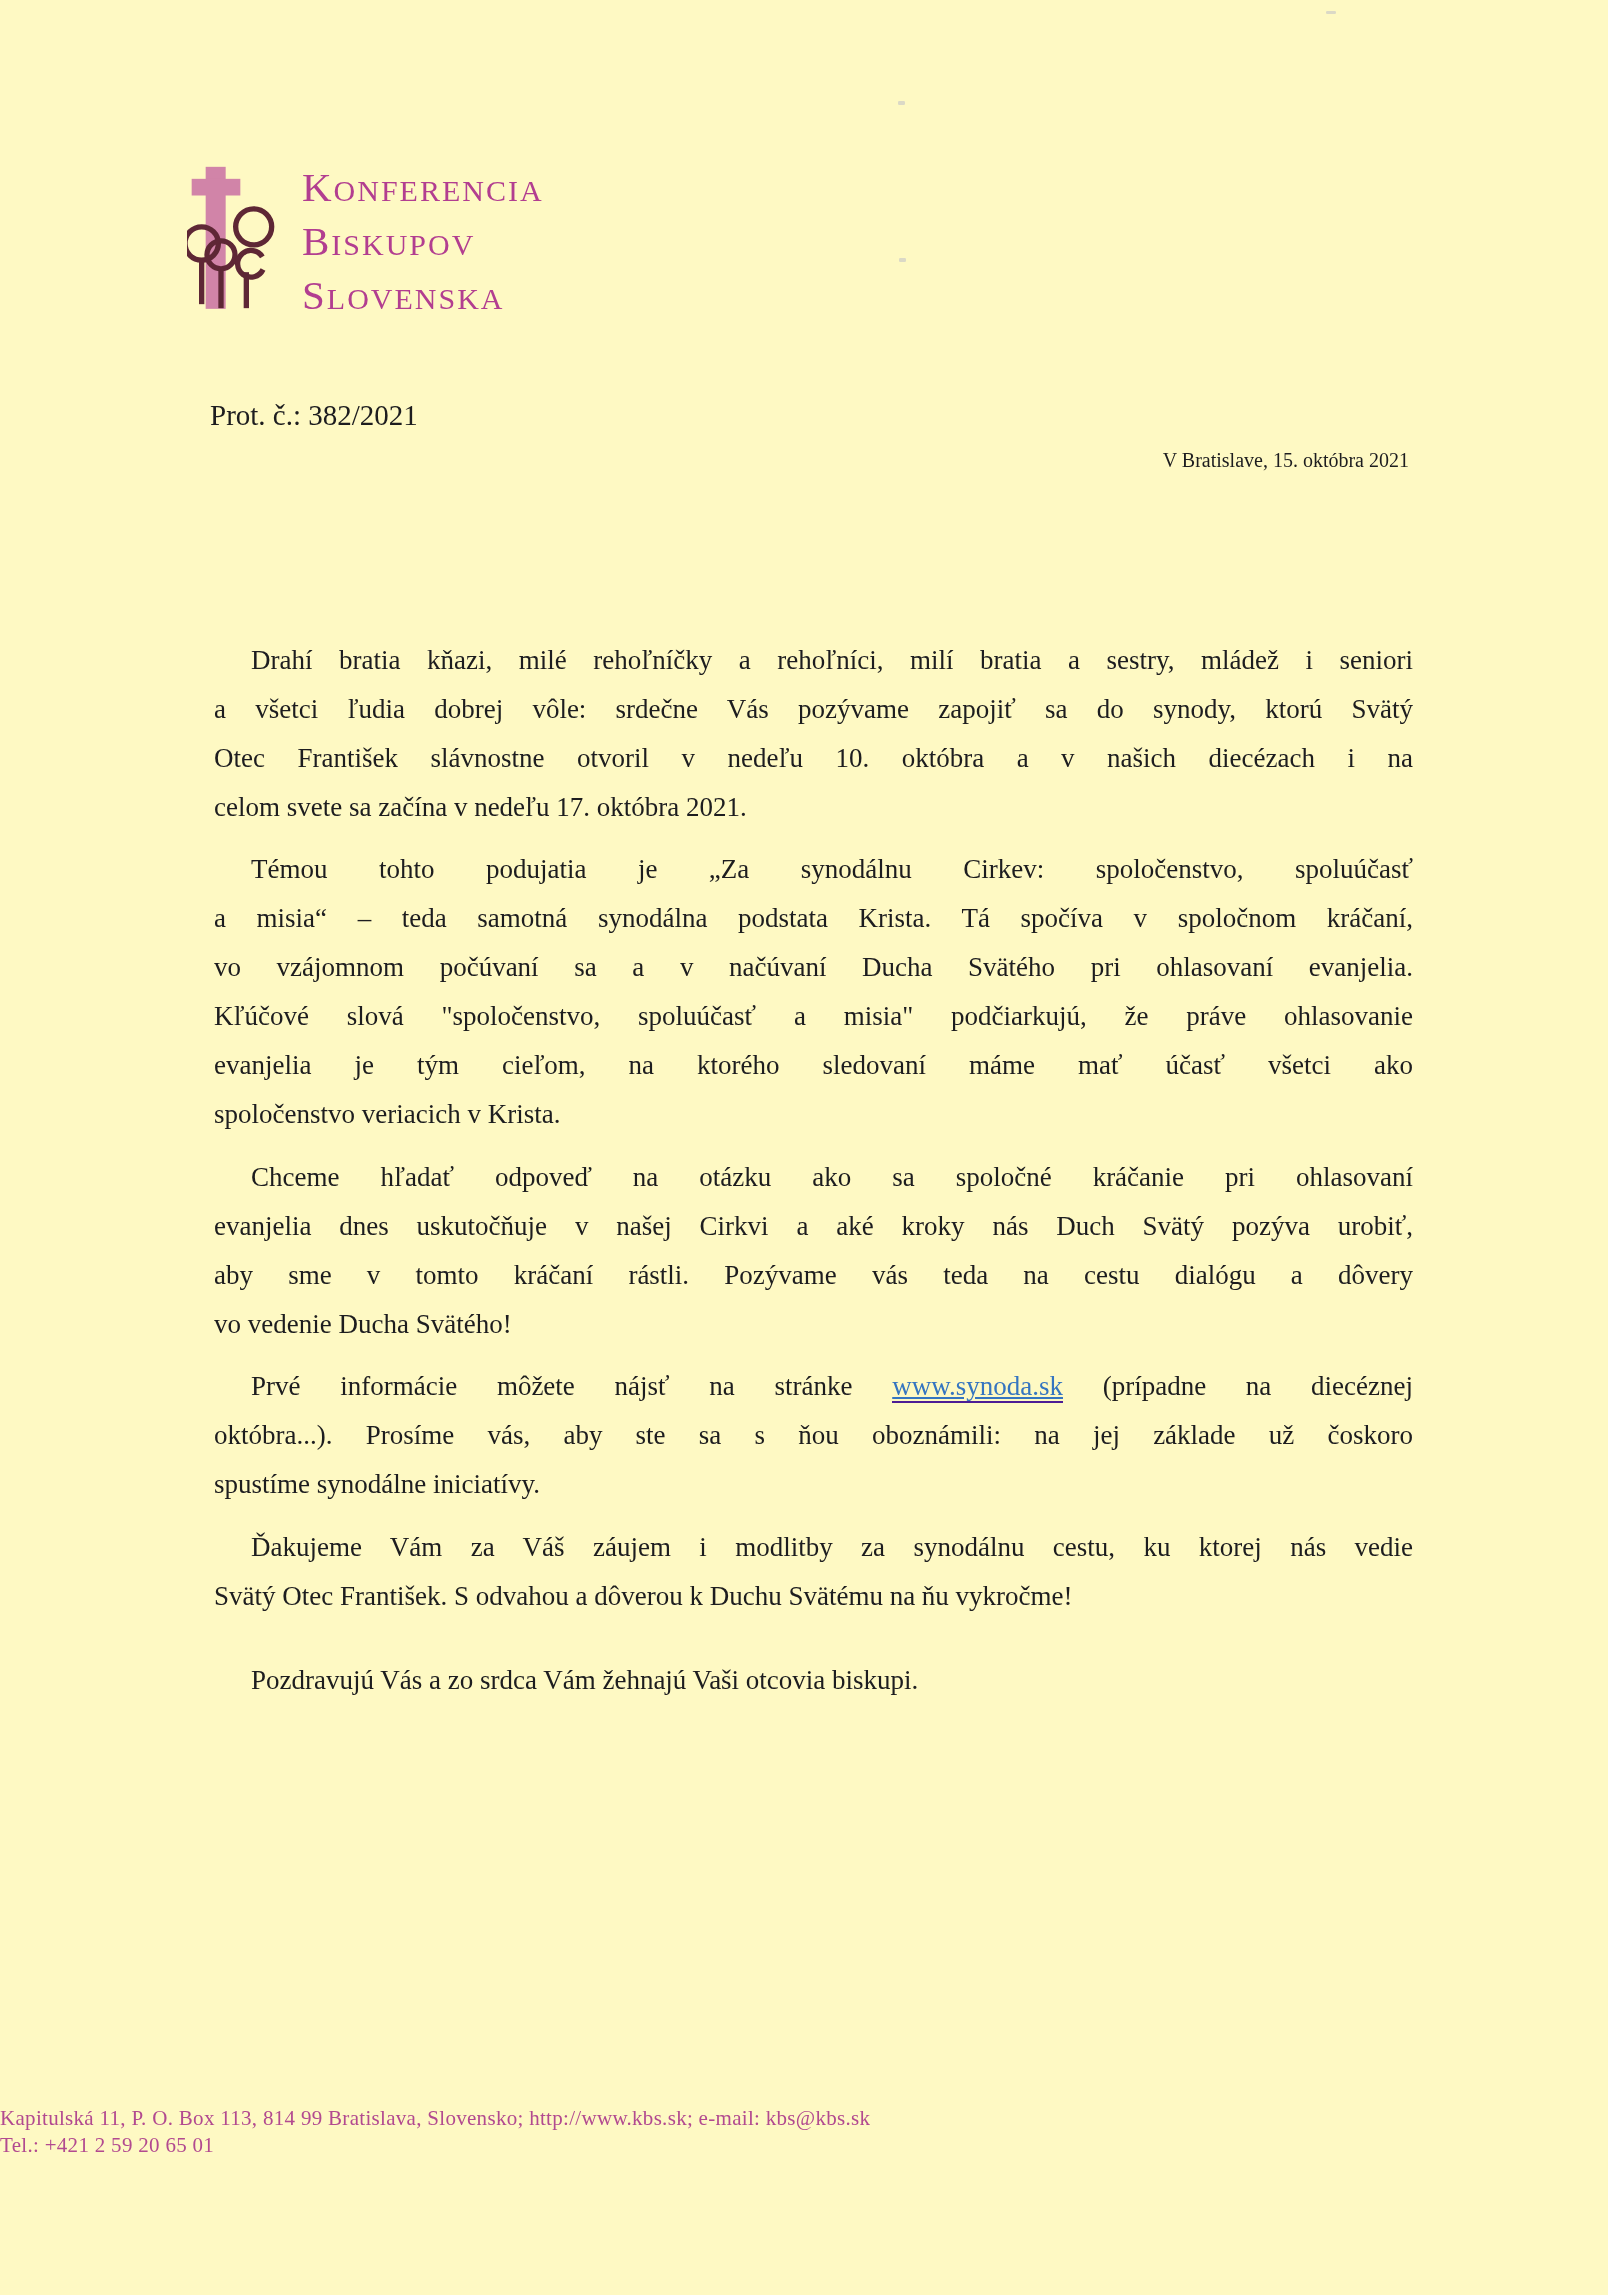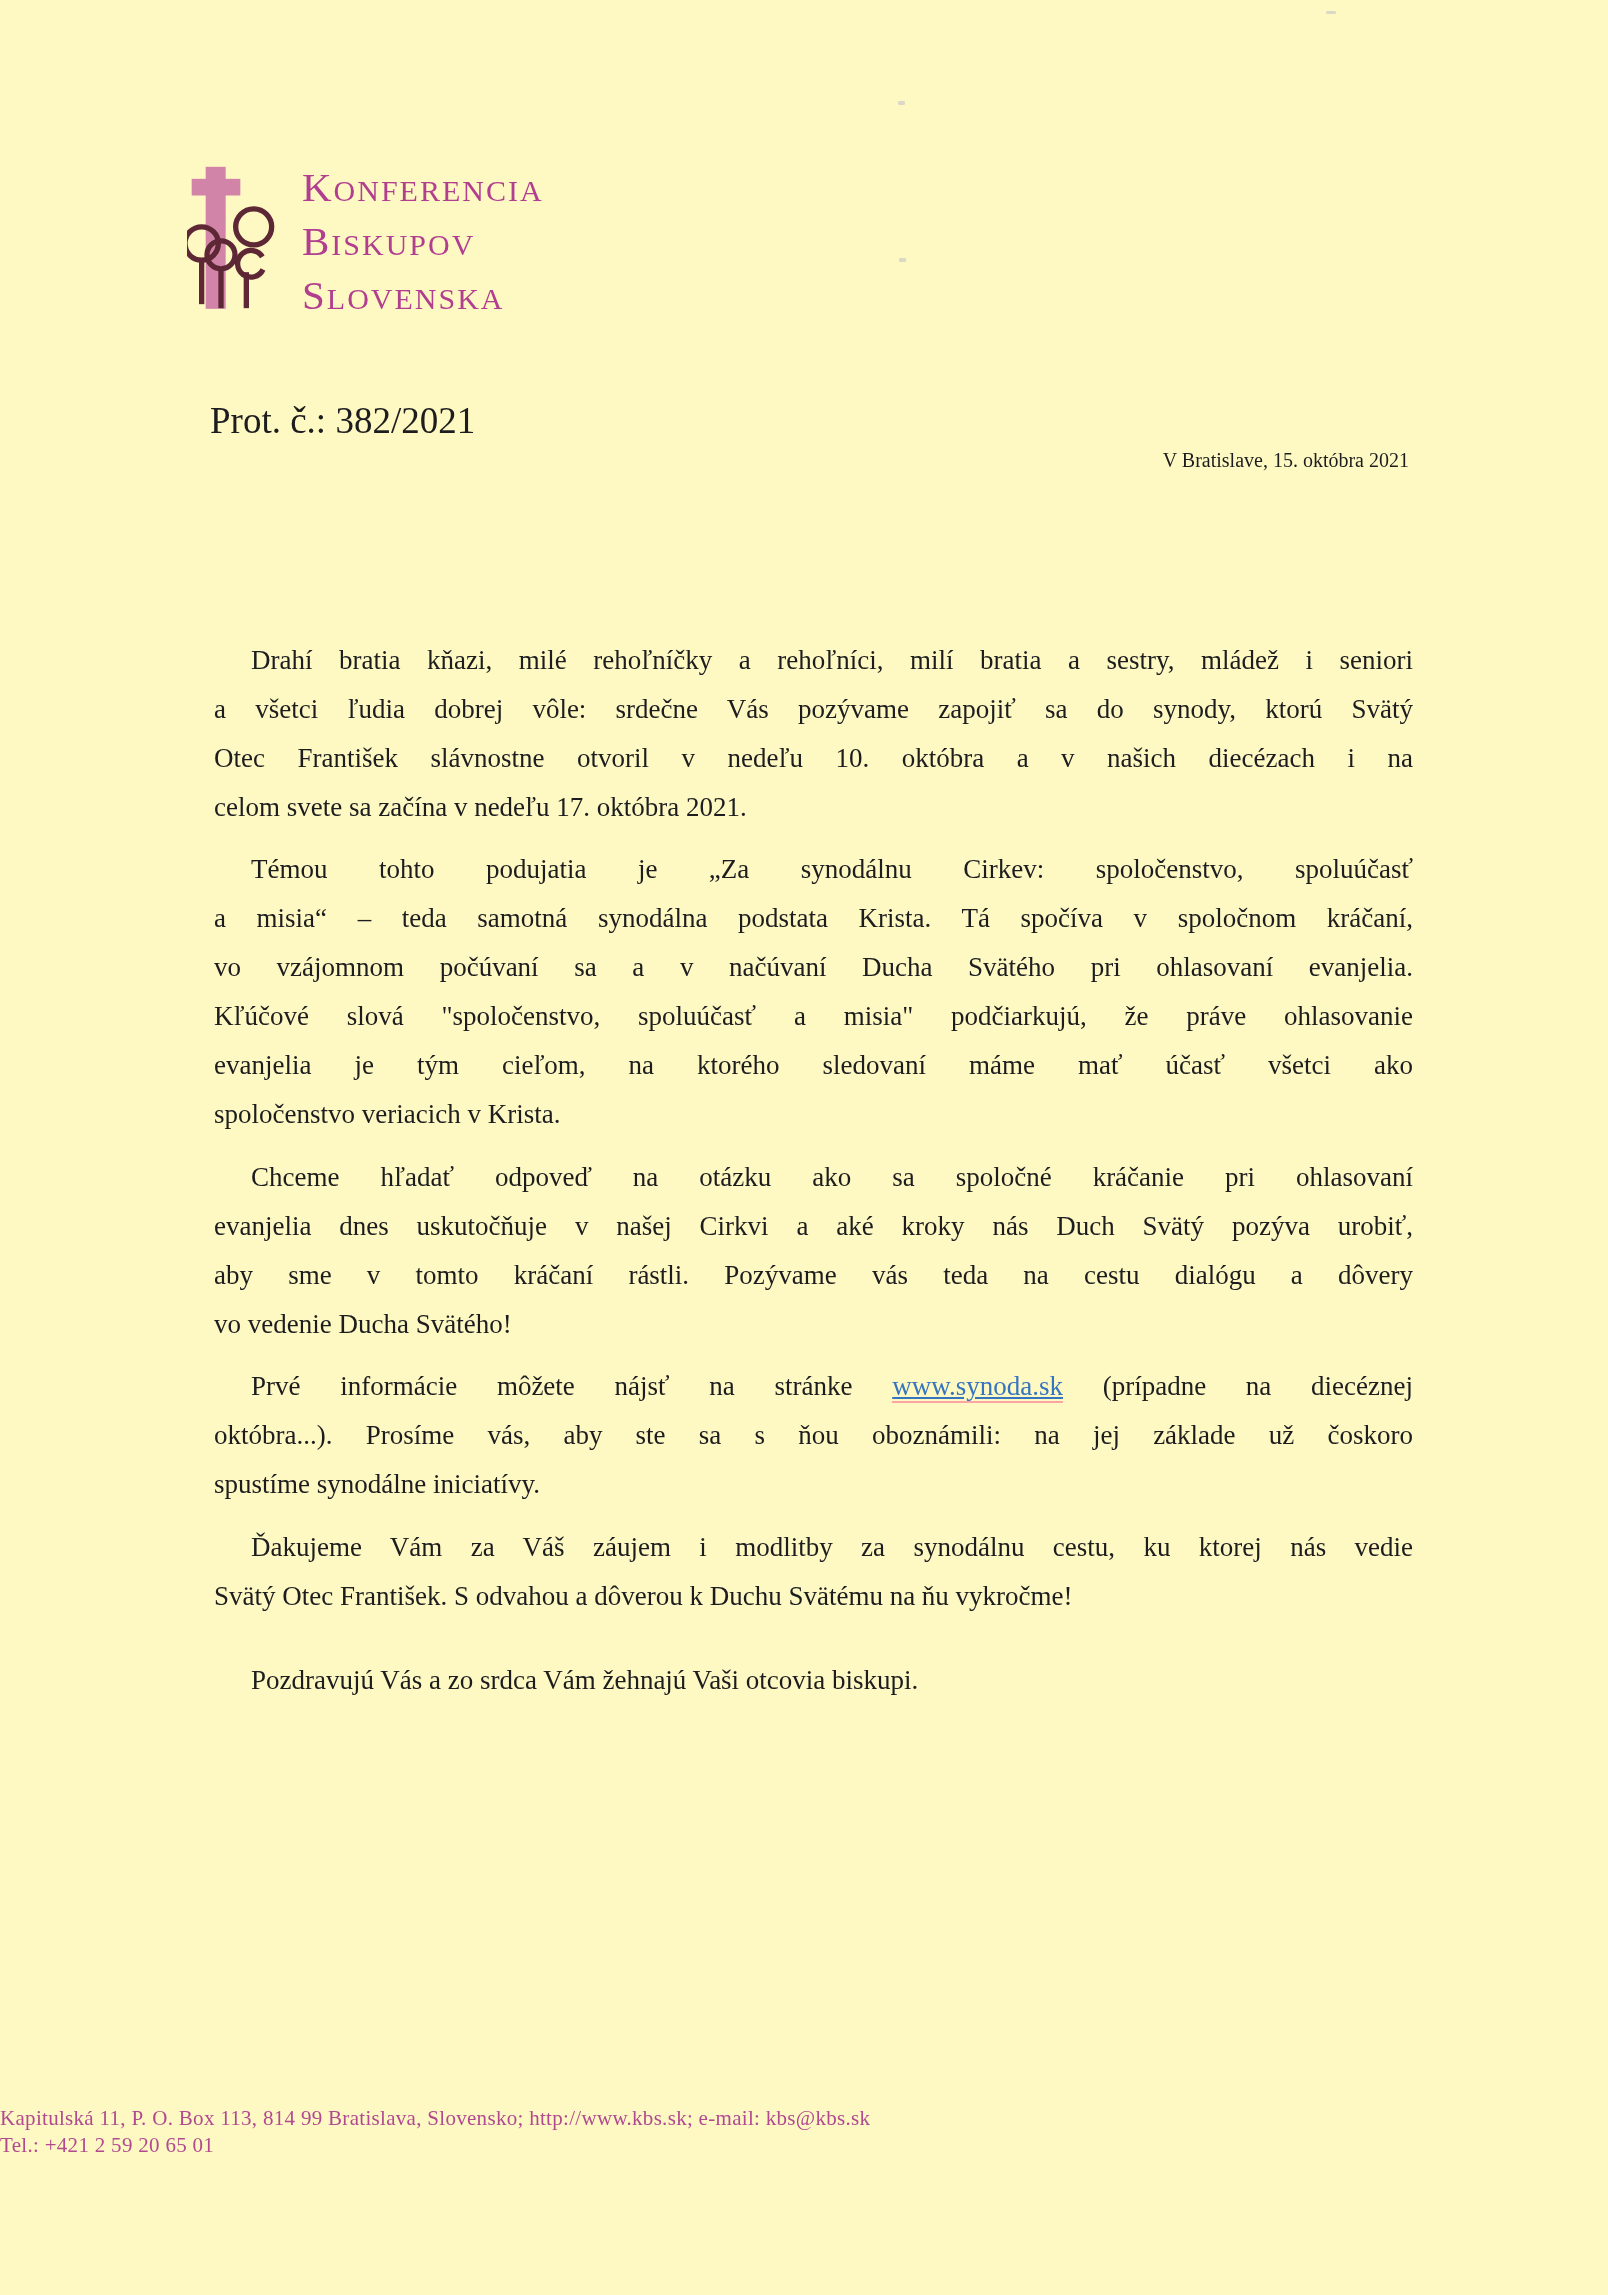--- a/index.html
+++ b/index.html
@@ -22,42 +22,42 @@
     line-height: 51px;
     letter-spacing: 2px;
     color: #b23e90;
     text-transform: uppercase;
   }
   .org-line::first-letter { font-size: 41px; }
 
   
   .prot {
     position: absolute; left: 210px; top: 399px;
-    font-size: 37px; color: #1d1d1f;
+    font-size: 29px; color: #1d1d1f;
   }
   .dateline {
     position: absolute; right: 200px; top: 449px;
     font-size: 20px; color: #1d1d1f;
   }
 
   
   .body-text {
     position: absolute; left: 214px; top: 636px; width: 1199px;
     font-size: 27px; line-height: 49px;
   }
   .para { margin: 13.4px 0 0 0; }
   .para:first-child { margin-top: 0; }
   .para.closing { margin-top: 35px; }
   .line { text-align: justify; text-align-last: justify; }
   .line.para-first { text-indent: 37px; }
   .line.para-last { text-align: left; text-align-last: left; }
   .weblink {
     color: #3575c0;
     text-decoration: underline;
-    border-bottom: 2px solid #fca5a5;
+    border-bottom: 2px solid #4c1d95;
     cursor: pointer;
   }
 
   
   .announcement {
     position: absolute; left: 250px; top: 1911px;
     font-size: 28px; letter-spacing: 2.7px; color: #ad4048;
   }
 
   

